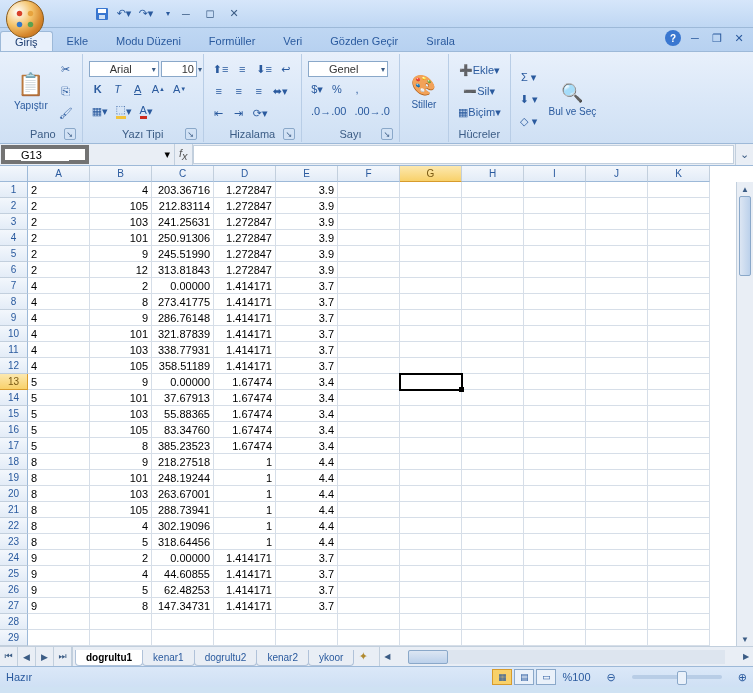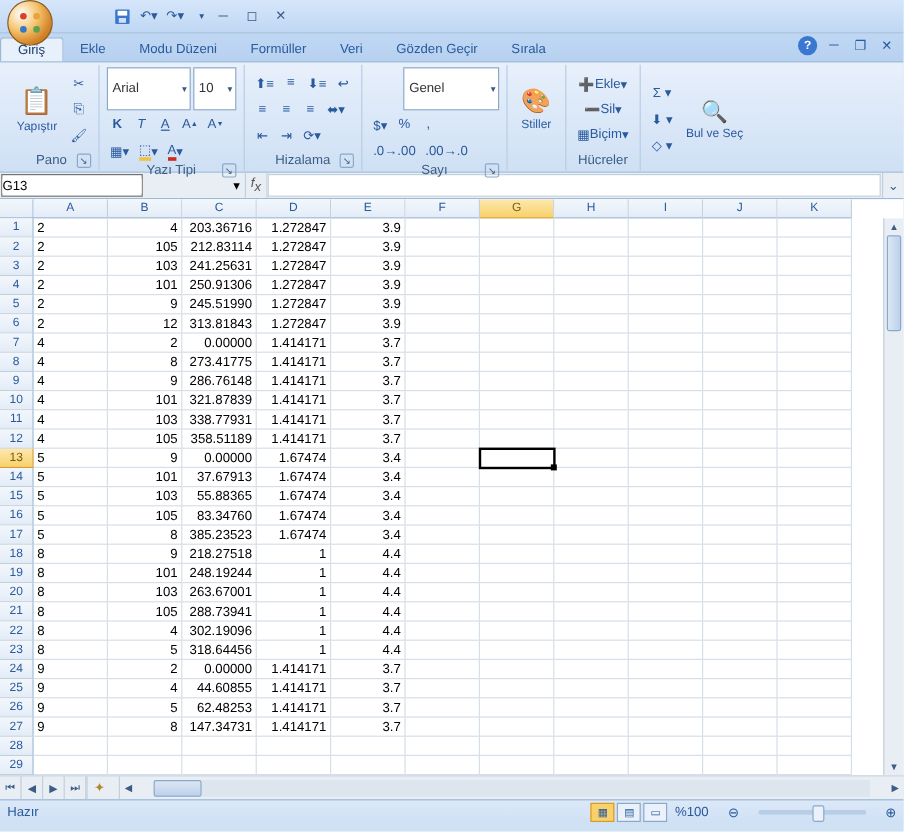--- a/index.html
+++ b/index.html
@@ -29,30 +29,30 @@
 .group-body { flex: 1; display: flex; gap: 4px; align-items:center;}
 .group-label { height: 16px; font-size: 10px; color: #3b5c85; text-align: center; display:flex; align-items:center; justify-content:center; gap:4px; width:100%; position: relative; }
 .group-label .launcher { position:absolute; right:0; width:12px; height:12px; border:1px solid #8aa8c9; border-radius:2px; display:flex; align-items:center; justify-content:center; font-size:8px; color:#3b5c85; }
 .big-btn { display:flex; flex-direction:column; align-items:center; justify-content:center; gap:2px; padding: 2px 4px; color:#2a5a9e; min-width:36px;}
 .big-btn .icon { font-size: 22px; }
 .big-btn .lbl { font-size:10px; text-align:center; line-height:1.1;}
 .col { display:flex; flex-direction:column; gap:2px; }
 .row { display:flex; gap:2px; align-items:center;}
 .sm-btn { min-width:18px; height:20px; border:1px solid transparent; border-radius:2px; display:flex; align-items:center; justify-content:center; padding:0 2px; color:#2a5a9e;}
 .sm-btn.boxed, .combo { border:1px solid #8aa8c9; background:#fff; }
-.combo { height: 36px; display:flex; align-items:center; padding: 0 2px 0 4px; color:#333; }
+.combo { height: 16px; display:flex; align-items:center; padding: 0 2px 0 20px; color:#333; }
 .combo .dd { margin-left:auto; font-size:8px; color:#3b5c85; padding-left:4px;}
 .font-name { width: 70px; }
 .font-size { width: 36px; }
 .group-general { }
-.gen-combo { width:80px;margin-left:28px; }
+.gen-combo { width:80px; }
 
 
 .fbar { height: 22px; background: #e9eef5; border-bottom: 1px solid #9db9d8; display:flex; align-items:stretch; }
-.name-box { width: 118px; border-right:1px solid #c2cfdd; display:flex; align-items:center; padding:0 0; background:#fff; margin:1px; border:1px solid #737373;}
+.name-box { width: 88px; border-right:1px solid #c2cfdd; display:flex; align-items:center; padding:0 16px; background:#fff; margin:1px; border:4px solid #737373;}
 .name-box input { border:none; outline:none; width:100%; font-size:11px;}
 .name-dd { width: 85px; display:flex; align-items:center; justify-content:flex-end; padding-right:4px; border-right:1px solid #c2cfdd;}
 .fx-btns { display:flex; align-items:center; padding:0 4px; color:#555; gap:4px; border-right:1px solid #c2cfdd;}
 .fx-input { flex:1; background:#fff; margin:1px 1px 1px 0; border:1px solid #c2cfdd; }
 .fbar-down { width:18px; display:flex; align-items:center; justify-content:center; border-left:1px solid #c2cfdd; color:#3b5c85;}
 
 
 .grid-wrap { position:relative; height: 480px; background:#fff; overflow:hidden;}
 .grid { display:grid; grid-template-columns: 28px repeat(11, 62px); grid-auto-rows: 16px; }
 .hdr { background: linear-gradient(#f3f7fc,#e3ecf7); border-right:1px solid #c2cfdd; border-bottom:1px solid #9db9d8; display:flex; align-items:center; justify-content:center; color:#2a5a9e; font-size:10px;}
@@ -668,20 +668,27 @@
   </div>
 </div>
 
 <div class="sheetbar">
   <div class="sheet-nav">
     <div>⏮</div>
     <div>◀</div>
     <div>▶</div>
     <div>⏭</div>
   </div>
+  <div class="tabs" id="sheet-tabs">
+      <div class="tab active">dogrultu1</div>
+      <div class="tab">kenar1</div>
+      <div class="tab">dogrultu2</div>
+      <div class="tab">kenar2</div>
+      <div class="tab">ykoor</div>
+    </div>
   <div class="tab-ins">✦</div>
   <div class="hscroll">
     <div class="arr">◀</div>
     <div class="track">
         <div class="thumb"></div>
       </div>
     <div class="arr">▶</div>
   </div>
 </div>
 

